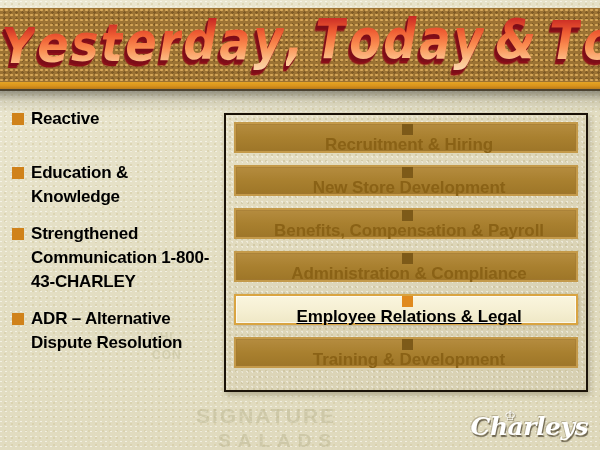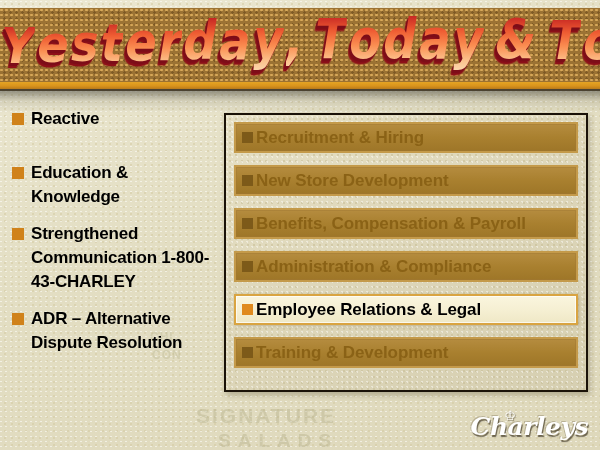--- a/index.html
+++ b/index.html
@@ -159,20 +159,21 @@
     position: relative;
     height: 31px;
     margin-bottom: 12px;
     display: flex;
     align-items: center;
     box-sizing: border-box;
     padding-left: 6px;
     background: linear-gradient(180deg, #b58c3f 0%, #a9802f 50%, #9e7628 100%);
     border: 2px solid #c49a4a;
     box-shadow: inset 0 0 0 1px rgba(160,120,52,0.45);
+    flex-direction: column;
   }
   .panel-item:last-child { margin-bottom: 0; }
   .panel-mark {
     flex: 0 0 auto;
     width: 11px;
     height: 11px;
     background: #7d5a19;
     margin-right: 3px;
   }
   .panel-label {
@@ -181,20 +182,21 @@
     font-size: 17px;
     color: #8a6216;
     letter-spacing: -0.1px;
     white-space: nowrap;
   }
   .panel-item.highlight {
     background: linear-gradient(180deg, #faf5de 0%, #f5efd2 55%, #efe8c6 100%);
     border: 2px solid #d9a441;
     box-shadow: inset 0 0 0 1px rgba(255,255,255,0.7),
                 1px 1px 3px rgba(120,100,60,0.3);
+    text-decoration: underline;
   }
   .panel-item.highlight .panel-mark { background: #e08a1e; }
   .panel-item.highlight .panel-label { color: #000000; }
 
   
   #logo {
     position: absolute;
     right: 12px;
     bottom: 9px;
     font-family: "DejaVu Serif", serif;

